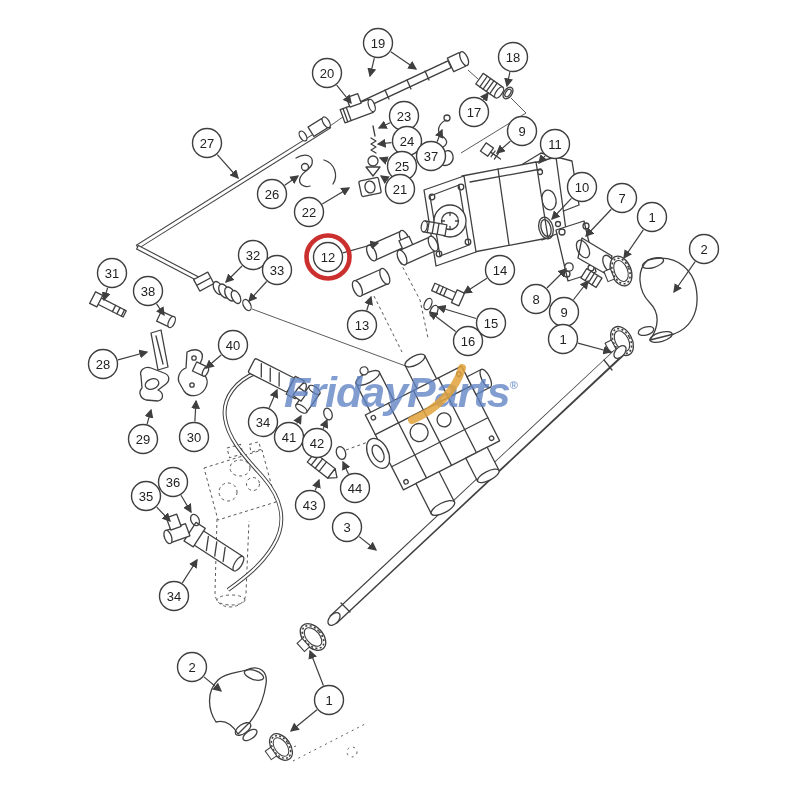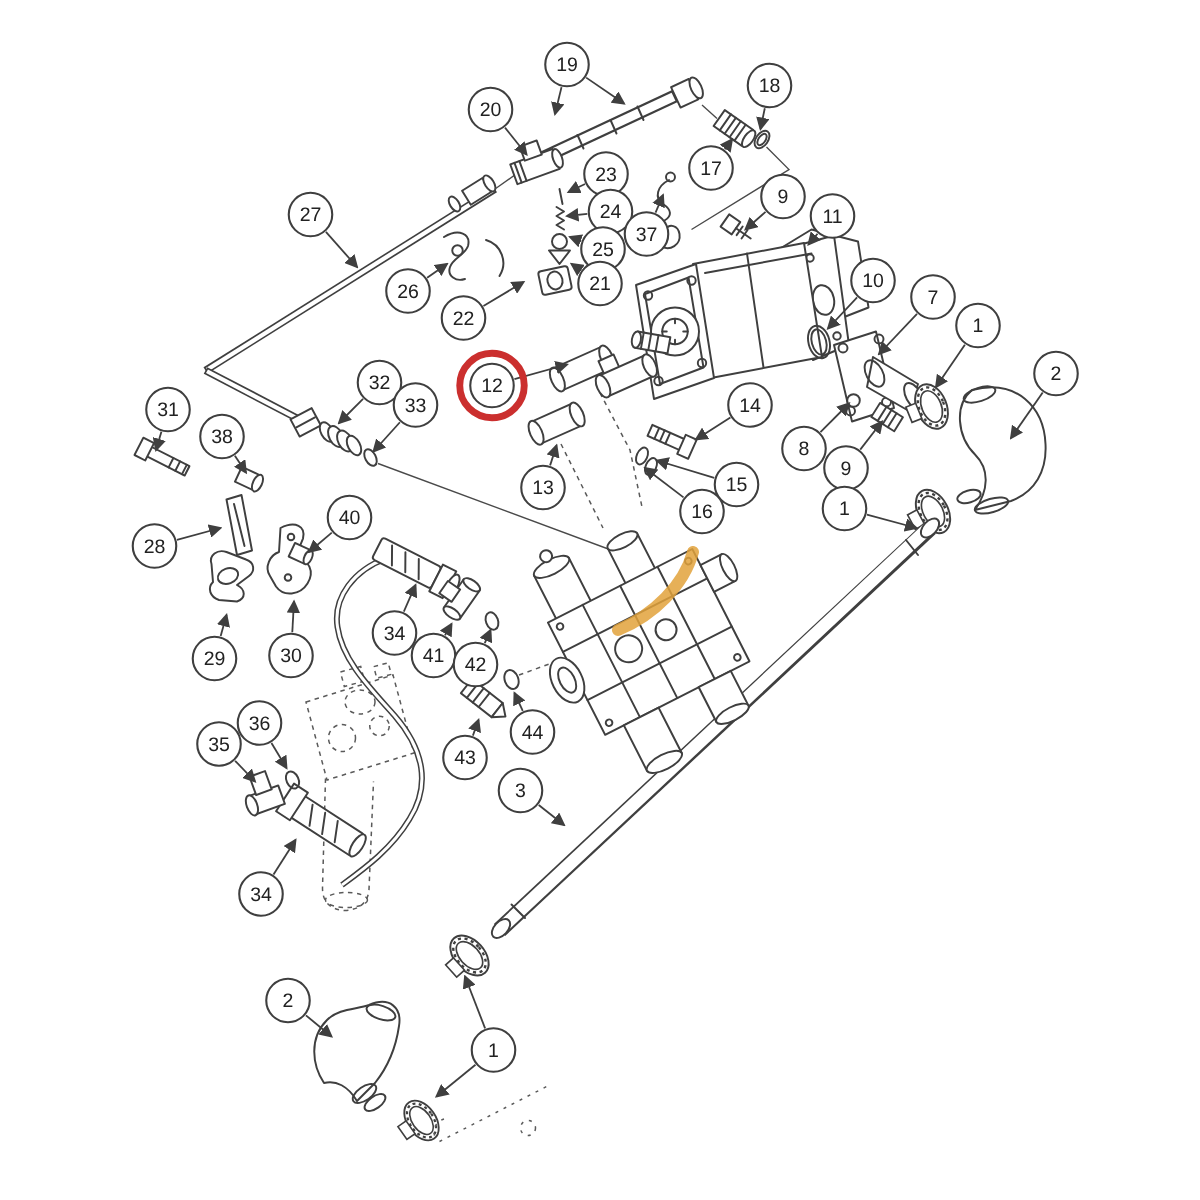--- a/index.html
+++ b/index.html
@@ -568,18 +568,19 @@
         </g>
         <g>
           <line x1="323.39631825539146" y1="685.5483997112727" x2="310" y2="651" stroke="#3f3f3f" stroke-width="1.2" marker-end="url(#arrow)"></line>
           <line x1="316.98959217803593" y1="709.7979642758128" x2="291" y2="731" stroke="#3f3f3f" stroke-width="1.2" marker-end="url(#arrow)"></line>
           <circle cx="329" cy="700" r="14.5" fill="#ffffff" stroke="#3f3f3f" stroke-width="1.4"></circle>
           <text x="329" y="704.5" text-anchor="middle" font-family="&quot;Liberation Sans&quot;, sans-serif" font-size="13px" fill="#222222">1</text>
         </g>
       </g>
 </svg>
 
+<div class="logo"><span>Friday</span><span>Parts</span><sup>®</sup></div>
 
 <svg class="swoosh" width="80" height="62" viewBox="0 0 80 62">
   <path d="M60,4 C54,26 34,46 10,56" fill="none" stroke="#e2a23b" stroke-width="8" stroke-linecap="round" opacity="0.85"></path>
 </svg>
 
 </div>
 
 </body></html>

